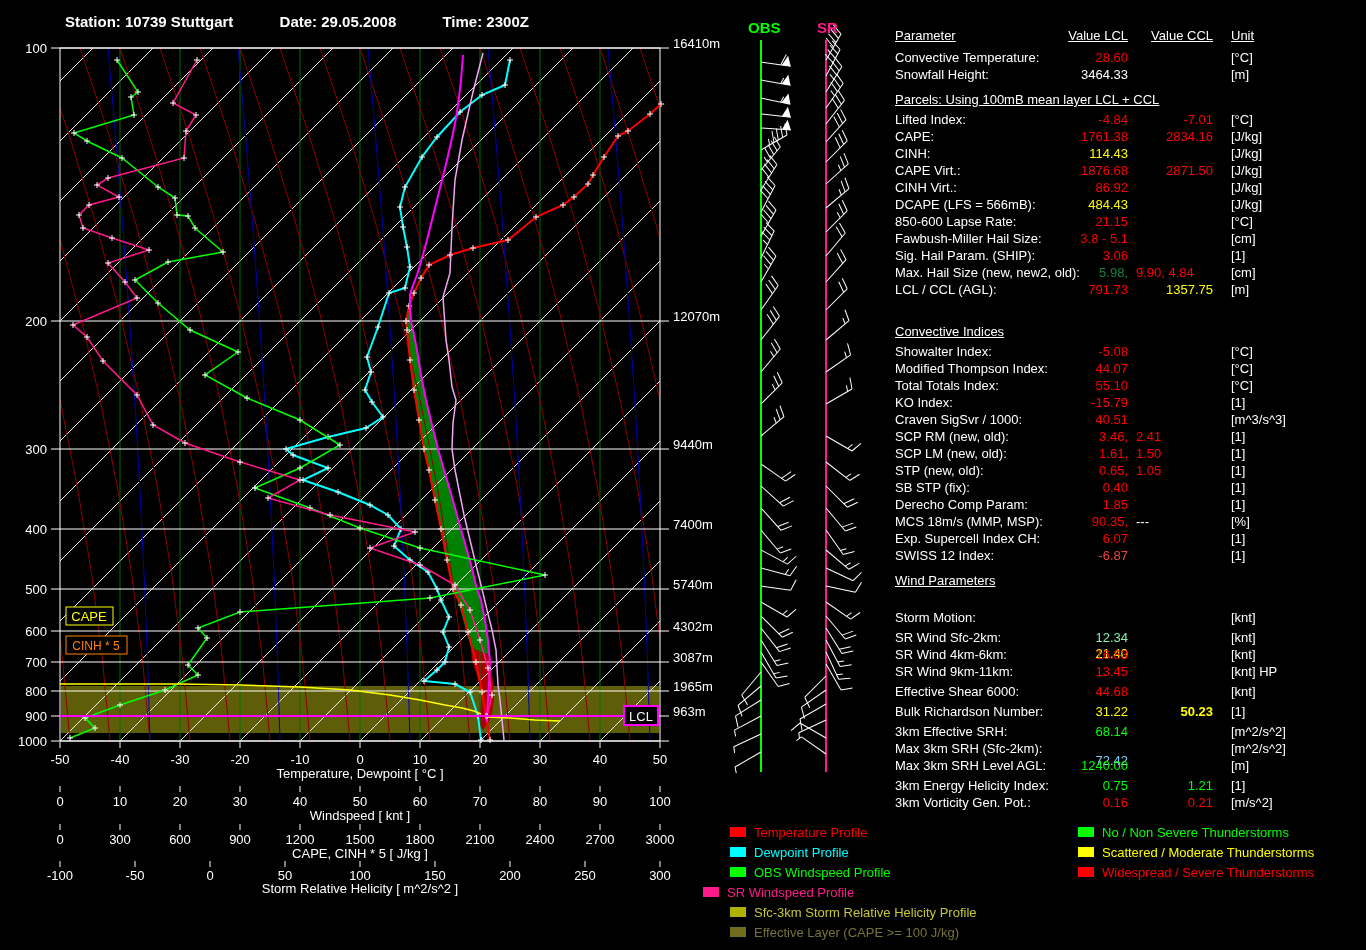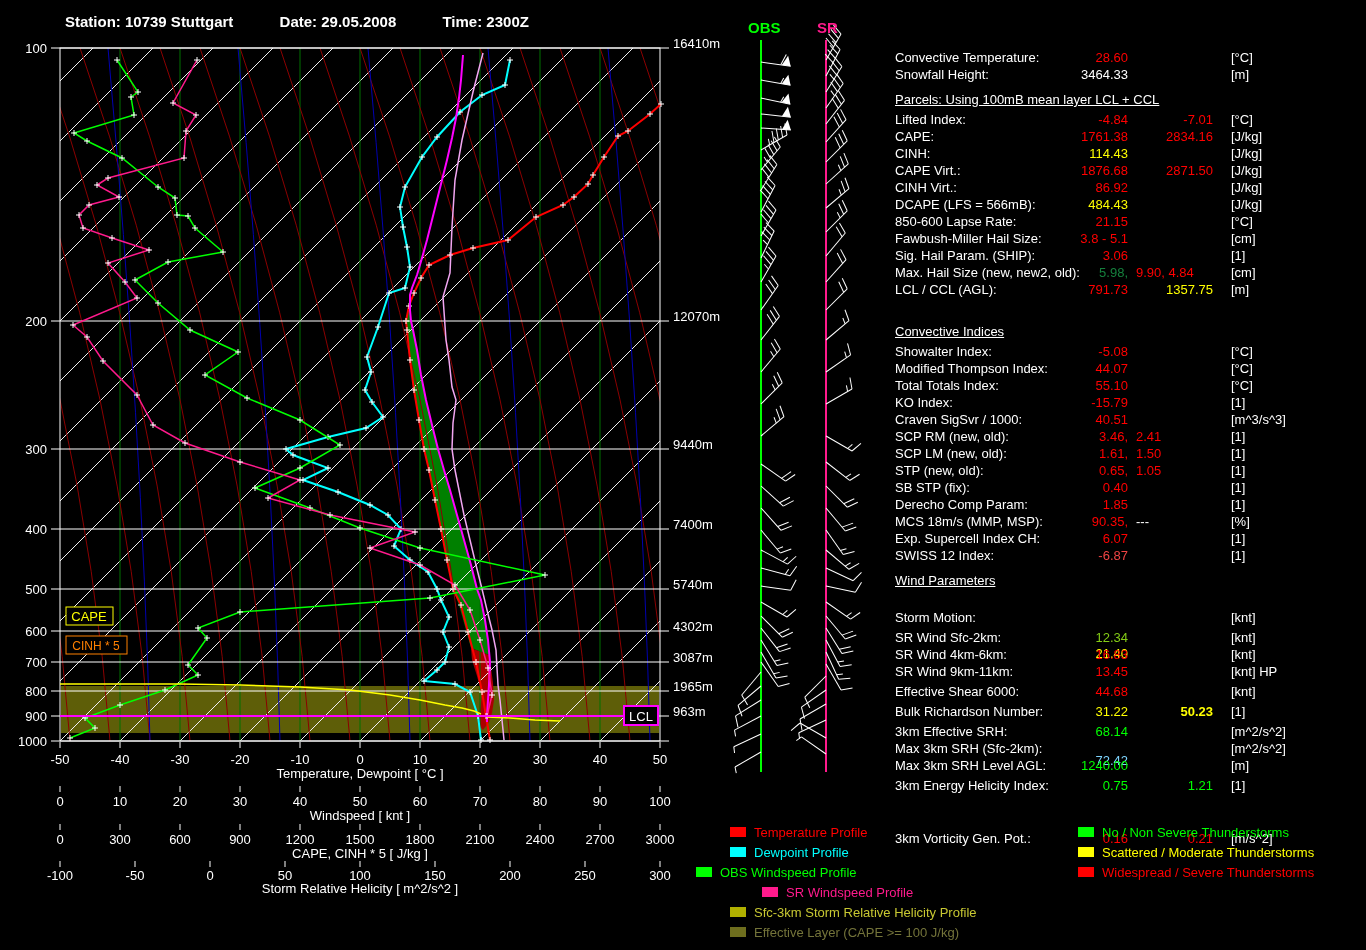--- a/index.html
+++ b/index.html
@@ -802,20 +802,26 @@
     <g>
       <rect x="624" y="706" width="34" height="19" fill="#000" stroke="#ff00ff" stroke-width="2"></rect>
       <text x="641" y="721" text-anchor="middle" font-size="13" fill="#ffffff">LCL</text>
     </g>
 
     <text x="748" y="33" font-size="15" font-weight="bold" fill="#00ff00">OBS</text>
     <text x="817" y="33" font-size="15" font-weight="bold" fill="#ff1a8c">SR</text>
   </svg>
 
   <div id="param-table">
+      <div class="prow" style="top: 8px;">
+        <span class="plabel phead">Parameter</span>
+        <span class="pv1 phead" style="color: rgb(255, 255, 255);">Value LCL</span>
+        <span class="pv2c phead" style="color: rgb(255, 255, 255);">Value CCL</span>
+        <span class="punit phead">Unit</span>
+      </div>
       <div class="prow" style="top: 30px;">
         <span class="plabel">Convective Temperature:</span>
         <span class="pv1" style="color: rgb(255, 0, 0);">28.60</span>
         <span class="punit">[°C]</span>
       </div>
       <div class="prow" style="top: 47px;">
         <span class="plabel">Snowfall Height:</span>
         <span class="pv1" style="color: rgb(255, 255, 255);">3464.33</span>
         <span class="punit">[m]</span>
       </div>
@@ -951,21 +957,21 @@
         <span class="punit">[1]</span>
       </div>
       <div class="psection" style="top: 553px;">Wind Parameters</div>
       <div class="prow" style="top: 590px;">
         <span class="plabel">Storm Motion:</span>
         <span class="pv1" style="color: rgb(255, 255, 0); margin-top: 36px;">21.40</span>
         <span class="punit">[knt]</span>
       </div>
       <div class="prow" style="top: 610px;">
         <span class="plabel">SR Wind Sfc-2km:</span>
-        <span class="pv1" style="color: #84cc16;">12.34</span>
+        <span class="pv1" style="color: #86efac;">12.34</span>
         <span class="punit">[knt]</span>
       </div>
       <div class="prow" style="top: 627px;">
         <span class="plabel">SR Wind 4km-6km:</span>
         <span class="pv1" style="color: rgb(255, 0, 0);">16.83</span>
         <span class="punit">[knt]</span>
       </div>
       <div class="prow" style="top: 644px;">
         <span class="plabel">SR Wind 9km-11km:</span>
         <span class="pv1" style="color: rgb(255, 0, 0);">13.45</span>
@@ -996,31 +1002,31 @@
         <span class="plabel">Max 3km SRH Level AGL:</span>
         <span class="pv1" style="color: rgb(0, 255, 0);">1240.00</span>
         <span class="punit">[m]</span>
       </div>
       <div class="prow" style="top: 758px;">
         <span class="plabel">3km Energy Helicity Index:</span>
         <span class="pv1" style="color: rgb(0, 255, 0);">0.75</span>
         <span class="pv2c" style="color: rgb(0, 255, 0);">1.21</span>
         <span class="punit">[1]</span>
       </div>
-      <div class="prow" style="top: 775px; margin-top: 36px;">
+      <div class="prow" style="top: 775px;">
         <span class="plabel">3km Vorticity Gen. Pot.:</span>
         <span class="pv1" style="color: rgb(255, 0, 0);">0.16</span>
         <span class="pv2c" style="color: rgb(255, 0, 0);">0.21</span>
         <span class="punit">[m/s^2]</span>
       </div>
     </div>
   <div id="legend">
       <div class="litem" style="left: 730px; top: 825px;"><span class="lsw" style="background: rgb(255, 0, 0);"></span><span class="" style="color: rgb(255, 0, 0);">Temperature Profile</span></div>
       <div class="litem" style="left: 730px; top: 845px;"><span class="lsw" style="background: rgb(0, 255, 255);"></span><span class="" style="color: rgb(0, 255, 255);">Dewpoint Profile</span></div>
-      <div class="litem" style="left: 696px; top: 865px;"><span class="lsw" style="background: rgb(0, 255, 0);"></span><span class="" style="color: rgb(0, 255, 0);">OBS Windspeed Profile</span></div>
-      <div class="litem" style="left: 762px; top: 885px;"><span class="lsw" style="background: rgb(255, 26, 140);"></span><span class="" style="color: rgb(255, 26, 140);">SR Windspeed Profile</span></div>
+      <div class="litem" style="left: 730px; top: 865px;"><span class="lsw" style="background: rgb(0, 255, 0);"></span><span class="" style="color: rgb(0, 255, 0);">OBS Windspeed Profile</span></div>
+      <div class="litem" style="left: 703px; top: 885px;"><span class="lsw" style="background: rgb(255, 26, 140);"></span><span class="" style="color: rgb(255, 26, 140);">SR Windspeed Profile</span></div>
       <div class="litem" style="left: 730px; top: 905px;"><span class="lsw" style="background: rgb(176, 176, 0);"></span><span class="" style="color: rgb(200, 200, 50);">Sfc-3km Storm Relative Helicity Profile</span></div>
       <div class="litem" style="left: 730px; top: 925px;"><span class="lsw" style="background: rgb(110, 110, 30);"></span><span class="" style="color: rgb(116, 116, 58);">Effective Layer (CAPE &gt;= 100 J/kg)</span></div>
       <div class="litem" style="left: 1078px; top: 825px;"><span class="lsw" style="background: rgb(0, 255, 0);"></span><span class="" style="color: rgb(0, 255, 0);">No / Non Severe Thunderstorms</span></div>
       <div class="litem" style="left: 1078px; top: 845px;"><span class="lsw" style="background: rgb(255, 255, 0);"></span><span class="" style="color: rgb(255, 255, 0);">Scattered / Moderate Thunderstorms</span></div>
       <div class="litem" style="left: 1078px; top: 865px;"><span class="lsw" style="background: rgb(255, 0, 0);"></span><span class="" style="color: rgb(255, 0, 0);">Widespread / Severe Thunderstorms</span></div>
     </div>
 </div>
 
 </body></html>

